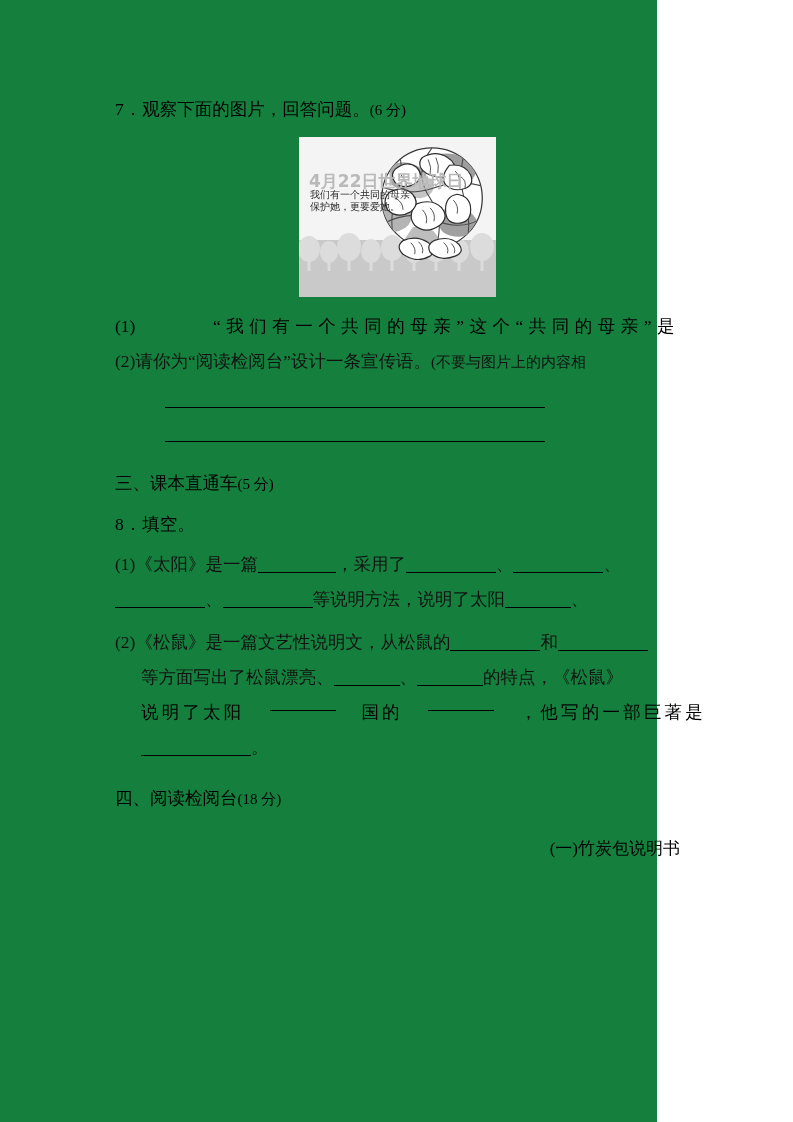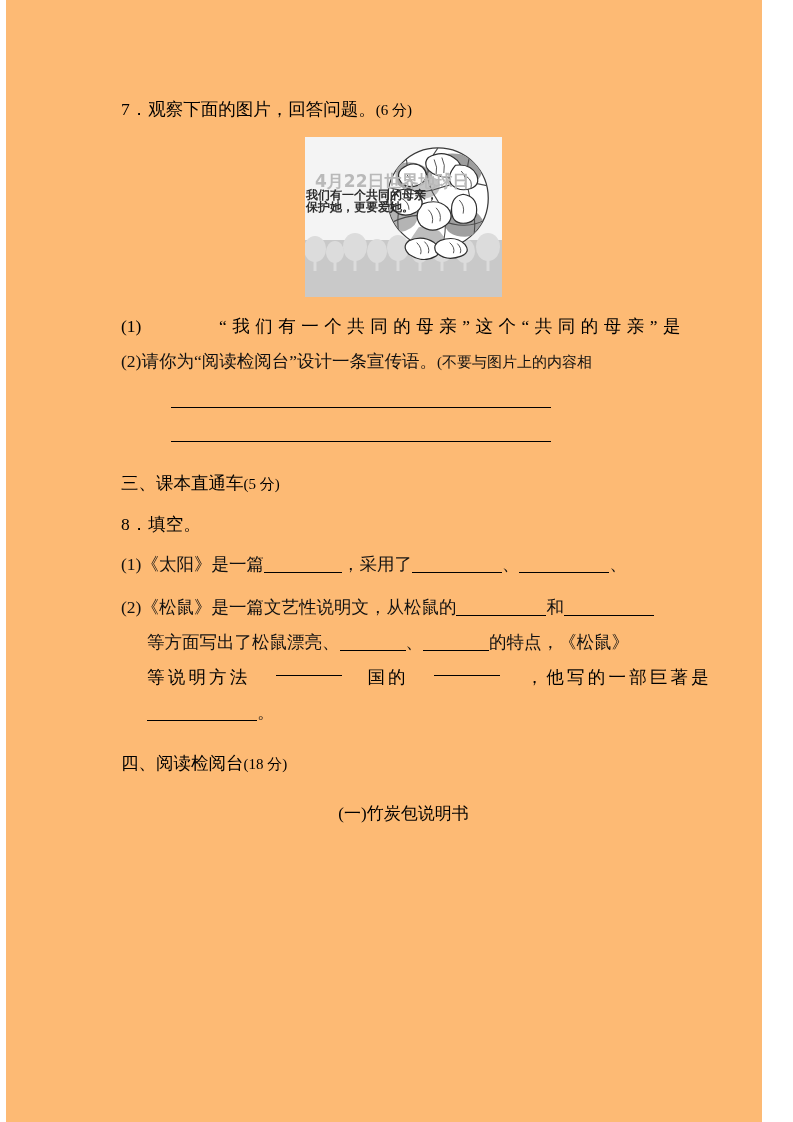--- a/index.html
+++ b/index.html
@@ -11,25 +11,24 @@
   body {
     width: 793px;
     height: 1122px;
     overflow: hidden;
     font-family: "Liberation Serif", "DejaVu Serif", serif;
     color: #000000;
     -webkit-font-smoothing: none;
   }
   .page {
     position: relative;
-    width: 756px;
+    width: 657px;
     height: 1122px;
-    background: #fdba74;
+    background: #15803d;
     box-sizing: border-box;
-    margin-left: 6px;
   }
   .content {
     position: absolute;
     left: 115px;
     top: 92px;
     width: 565px;
   }
 
   
   .q-line {
@@ -124,39 +123,39 @@
     top: 33px;
     font-family: "DejaVu Sans", "Liberation Sans", sans-serif;
     font-size: 17px;
     font-weight: bold;
     color: #b9b9b9;
     letter-spacing: 0px;
     white-space: nowrap;
   }
   .poster-sub {
     position: absolute;
-    left: 1px;
+    left: 11px;
     top: 52px;
     font-family: "DejaVu Sans", "Liberation Sans", sans-serif;
-    font-size: 12px;
-    font-weight: bold;
+    font-size: 10px;
+    font-weight: normal;
     color: #2b2b2b;
     line-height: 12px;
     white-space: nowrap;
   }
   .globe {
     position: absolute;
     right: 6px;
     top: 7px;
     width: 116px;
     height: 116px;
   }
 
   .center-title {
-    text-align: center;
+    text-align: right;
     font-size: 17px;
     line-height: 34px;
   }
 </style>
 </head>
 <body>
 
 <div class="page">
   <div class="content">
 
@@ -274,29 +273,32 @@
       <span>三、课本直通车</span><span class="small">(5 分)</span>
     </div>
 
     <div class="q-head" style="margin-top:6px">
       <span class="num">8．</span><span>填空。</span>
     </div>
 
     <div class="q-line" style="margin-top:6px">
       <span>(1)</span><span>《太阳》是一篇</span><span class="blank b-l"></span><span>，采用了</span><span class="blank b-xl"></span><span>、</span><span class="blank b-xl"></span><span>、</span>
     </div>
+    <div class="q-line">
+      <span class="blank b-xl"></span><span>、</span><span class="blank b-xl"></span><span>等说明方法，说明了太阳</span><span class="blank b-m"></span><span>、</span>
+    </div>
 
     <div class="q-line" style="margin-top:8px">
       <span>(2)</span><span>《松鼠》是一篇文艺性说明文，从松鼠的</span><span class="blank b-xl"></span><span>和</span><span class="blank b-xl"></span>
     </div>
     <div class="q-line indent">
       <span>等方面写出了松鼠漂亮、</span><span class="blank b-m"></span><span>、</span><span class="blank b-m"></span><span>的特点，《松鼠》</span>
     </div>
     <div class="justify-line indent">
-      <span class="spaced">等说明方法</span>
+      <span class="spaced">说明了太阳</span>
       <span class="blank b-m"></span>
       <span class="spaced">国的</span>
       <span class="blank b-m"></span>
       <span class="spaced">，他写的一部巨著是</span>
     </div>
     <div class="q-line indent">
       <span class="blank b-xxl"></span><span>。</span>
     </div>
 
     <div class="sec-head" style="margin-top:16px">

